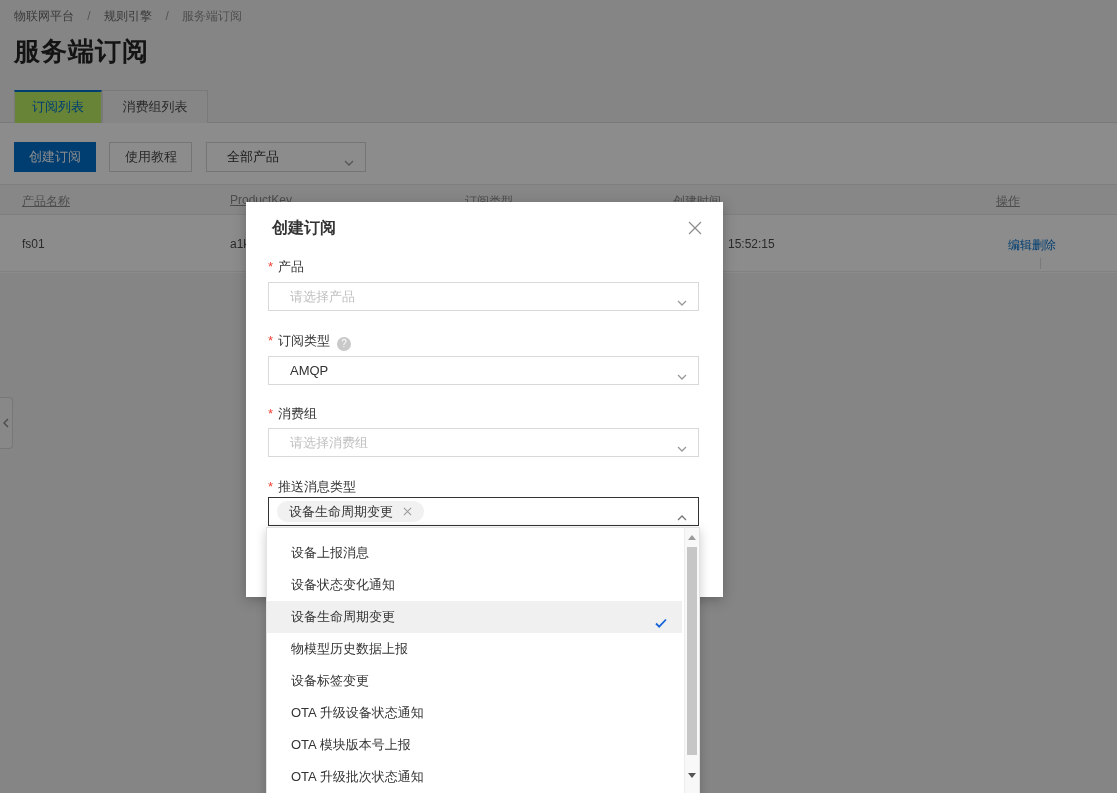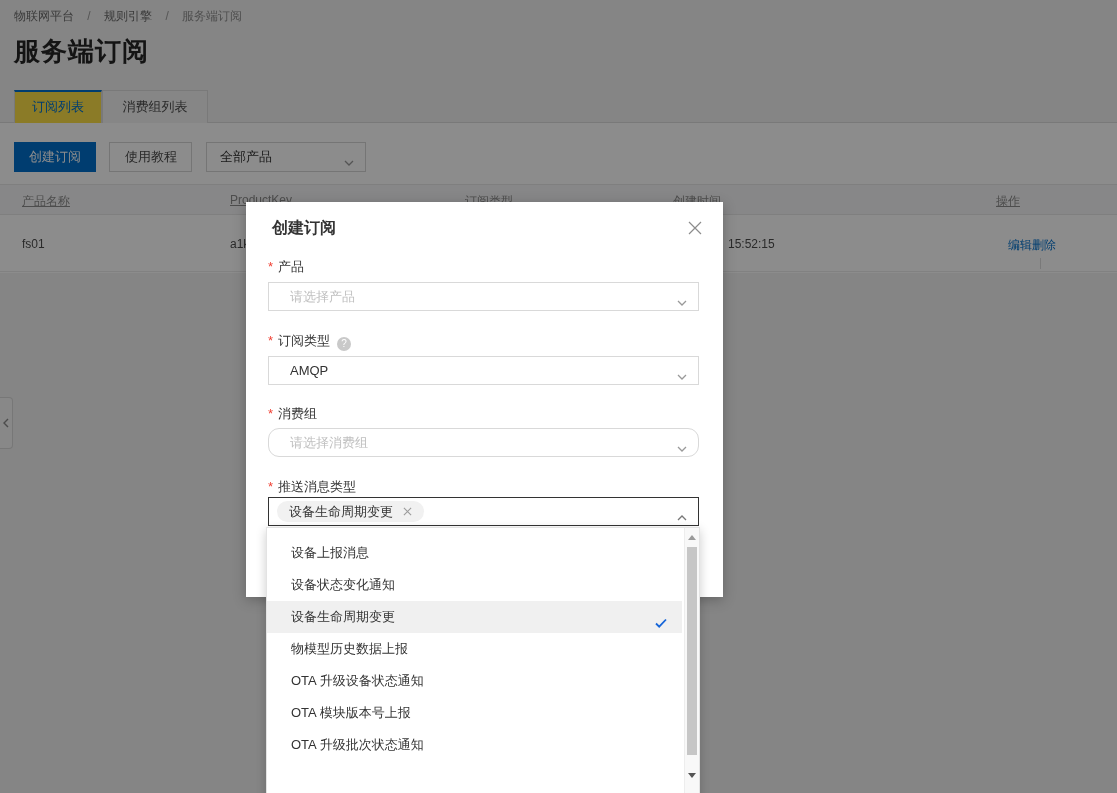--- a/index.html
+++ b/index.html
@@ -12,30 +12,30 @@
   }
   
   .breadcrumb { position:absolute; top:8px; left:14px; font-size:12px; color:#6b6b6b; }
   .breadcrumb .sep { margin:0 10px; color:#9b9b9b; }
   .breadcrumb .current { color:#8f8f8f; }
   .page-title { position:absolute; top:34px; left:14px; font-size:26px; font-weight:bold; color:#262626; letter-spacing:1px; }
 
   
   .tabs { position:absolute; top:90px; left:0; width:100%; height:33px; border-bottom:1px solid #dcdcdc; }
   .tab { position:absolute; top:0; height:33px; line-height:30px; text-align:center; font-size:13px; cursor:pointer; }
-  .tab.active { left:14px; width:88px; background:#fde047; border:1px solid #dcdcdc; border-bottom:none; border-top:2px solid #0070cc; color:#0070cc; }
+  .tab.active { left:14px; width:88px; background:#bef264; border:1px solid #dcdcdc; border-bottom:none; border-top:2px solid #0070cc; color:#0070cc; }
   .tab.inactive { left:102px; width:106px; background:#f5f5f5; border:1px solid #dcdcdc; border-bottom:none; border-top:1px solid #dcdcdc; color:#4d4d4d; line-height:31px; }
 
   
   .content { position:absolute; top:123px; left:0; width:100%; height:150px; background:#fff; }
   .toolbar { position:absolute; top:19px; left:14px; height:30px; }
   .btn { display:inline-block; height:30px; line-height:28px; font-size:13px; text-align:center; vertical-align:top; cursor:pointer; }
   .btn-primary { width:82px; background:#0070cc; border:1px solid #0070cc; color:#fff; }
   .btn-default { width:83px; margin-left:9px; background:#fff; border:1px solid #d6d6d6; color:#4d4d4d; }
-  .filter-select { position:relative; display:inline-block; width:160px; margin-left:9px; height:30px; line-height:28px; background:#fff; border:1px solid #d6d6d6; font-size:13px; color:#333; padding-left:13px; cursor:pointer; }
+  .filter-select { position:relative; display:inline-block; width:160px; margin-left:9px; height:30px; line-height:28px; background:#fff; border:1px solid #d6d6d6; font-size:13px; color:#333; padding-left:20px; cursor:pointer; }
   .filter-select .chev { position:absolute; right:10px; top:8px; }
 
   
   .thead { position:absolute; top:61px; left:0; width:100%; height:31px; background:#f6f6f7; border-top:1px solid #e8e8e8; border-bottom:1px solid #e8e8e8; }
   .thead span { position:absolute; top:8px; font-size:12px; color:#8c8c8c;text-decoration:underline; }
   .trow { position:absolute; top:93px; left:0; width:100%; height:56px; background:#fff; border-bottom:1px solid #ebebeb; }
   .trow span { position:absolute; top:21px; font-size:12px; color:#4d4d4d; }
   .c1 { left:22px; } .c2 { left:230px; } .c3 { left:465px; } .c4 { left:673px; } .c5 { left:996px; }
   .trow .time { left:728px; }
   .trow .actions { left:1008px; top:21px; position:absolute; font-size:12px; }
@@ -54,21 +54,21 @@
   .modal-close { position:absolute; right:18px; top:16px; width:20px; height:20px; cursor:pointer; display:flex; align-items:center; justify-content:center; }
   .field-label { position:absolute; left:22px; font-size:13px; color:#333; }
   .req { color:#f04134; margin-right:5px; font-size:13px; }
   .help-icon { display:inline-block; width:14px; height:14px; margin-left:7px; background:#c9c9c9; color:#fff; border-radius:50%; font-size:10px; line-height:14px; text-align:center; vertical-align:-2px; cursor:pointer; }
   .m-select { position:absolute; left:22px; width:431px; height:29px; border:1px solid #d9d9d9; background:#fff; font-size:13px; line-height:27px; padding-left:21px; cursor:pointer; }
   .m-select .chev { position:absolute; right:10px; top:8px; }
   .placeholder { color:#bfbfbf; }
   .value { color:#333; }
   .lbl-1 { top:56px; } .sel-1 { top:80px; }
   .lbl-2 { top:130px; } .sel-2 { top:154px; }
-  .lbl-3 { top:203px; } .sel-3 { top:226px;border-radius:11px; }
+  .lbl-3 { top:203px; } .sel-3 { top:226px; }
   .lbl-4 { top:276px; } .sel-4 { top:295px; border-color:#333; padding-left:0; }
   .tag { display:inline-block; height:21px; line-height:21px; margin:3px 0 0 8px; padding:0 12px; background:#f1f1f1; border-radius:11px; font-size:13px; color:#333; }
   .tag .tag-x { margin-left:10px; cursor:pointer; }
 
   
   .popup { position:absolute; left:266px; top:527px; width:434px; height:276px; background:#fff; border:1px solid #e3e3e3; box-shadow:0 3px 10px rgba(0,0,0,0.2); z-index:15; padding-top:9px; }
   .opt { position:relative; height:32px; line-height:32px; padding-left:24px; margin-right:17px; font-size:13px; color:#333; cursor:pointer; }
   .opt.selected { background:#f0f0f0; }
   .opt .check { position:absolute; right:14px; top:9px; }
   
@@ -201,20 +201,21 @@
   <div class="opt"><span>设备状态变化通知</span></div>
   <div class="opt selected">
     <span>设备生命周期变更</span>
     <span class="check">
       <svg width="14" height="14" viewBox="0 0 14 14">
           <path d="M2 7.5l3.2 3.2L12 3.5" fill="none" stroke="#1766d9" stroke-width="1.8"></path>
         </svg>
     </span>
   </div>
   <div class="opt"><span>物模型历史数据上报</span></div>
+  <div class="opt"><span>设备标签变更</span></div>
   <div class="opt"><span>OTA 升级设备状态通知</span></div>
   <div class="opt"><span>OTA 模块版本号上报</span></div>
   <div class="opt"><span>OTA 升级批次状态通知</span></div>
 
   <div class="sbar">
     <div class="up"></div>
     <div class="thumb"></div>
     <div class="down"></div>
   </div>
 </div>

